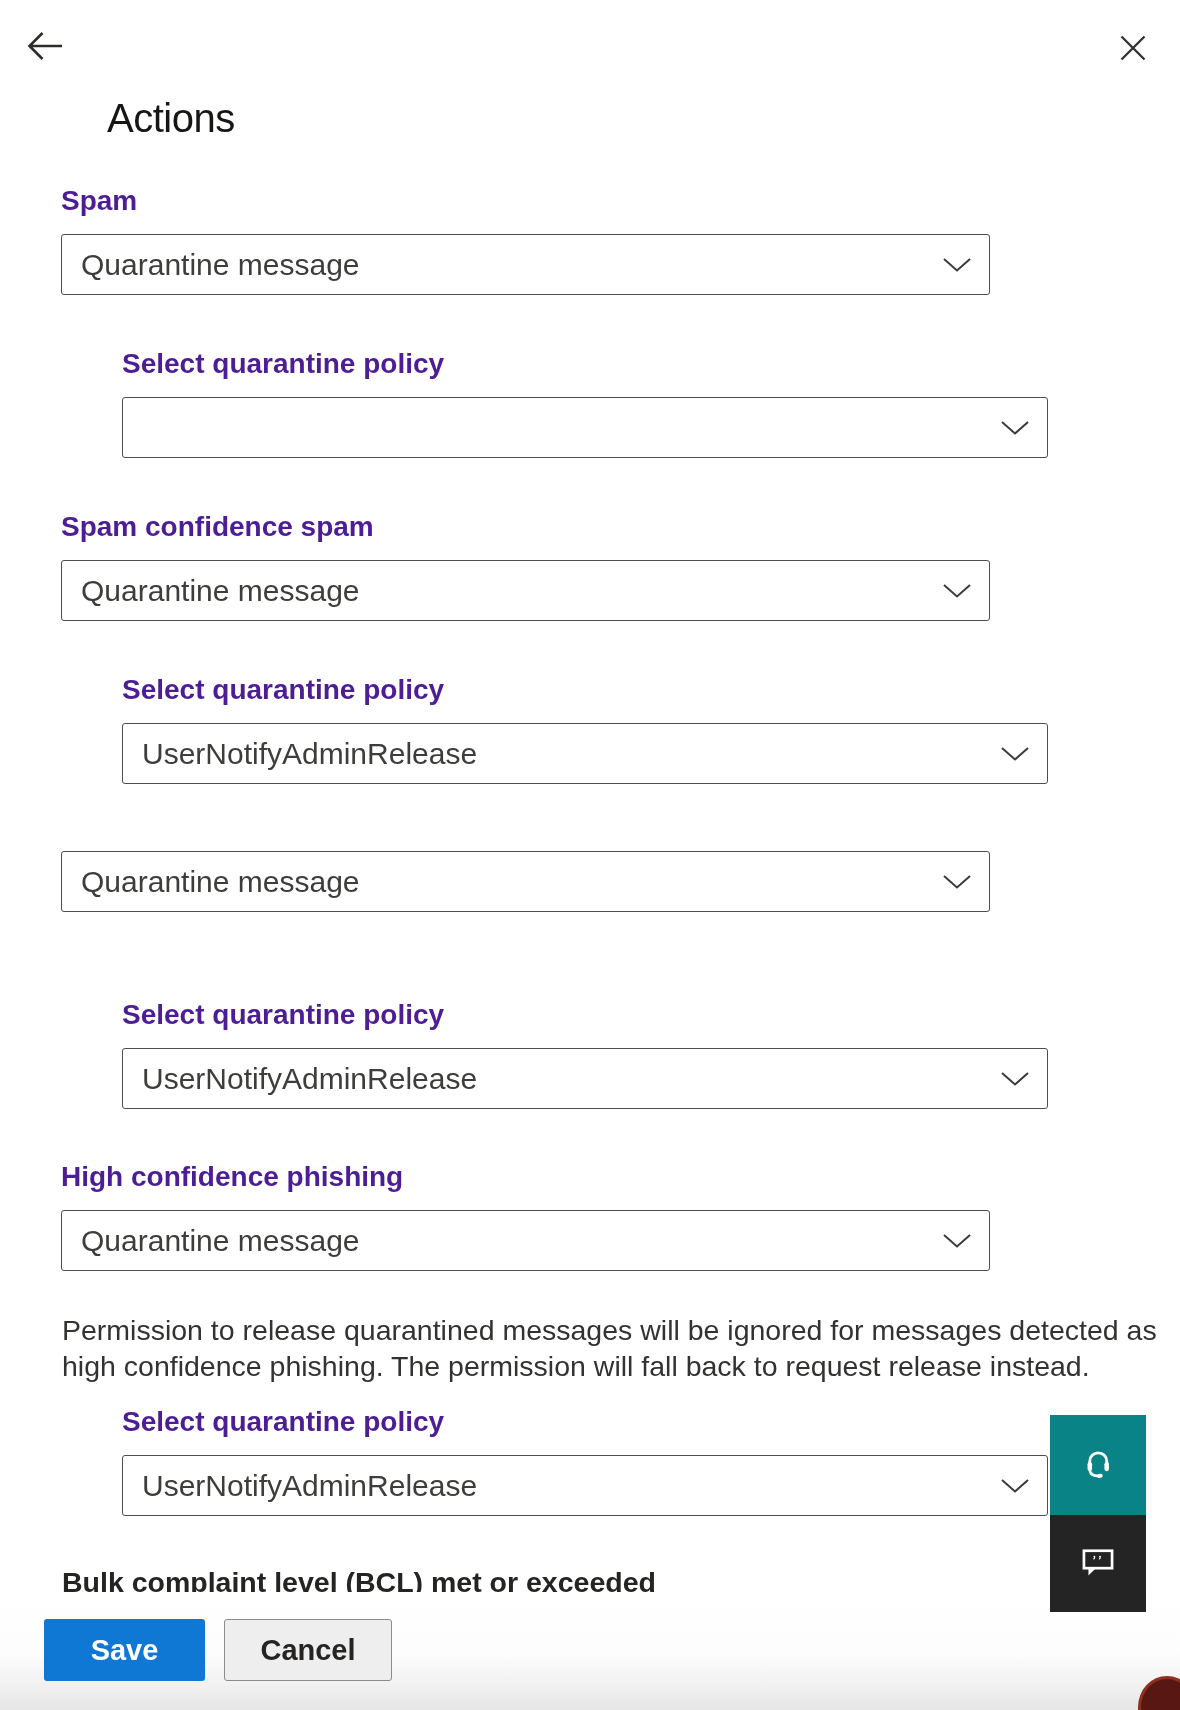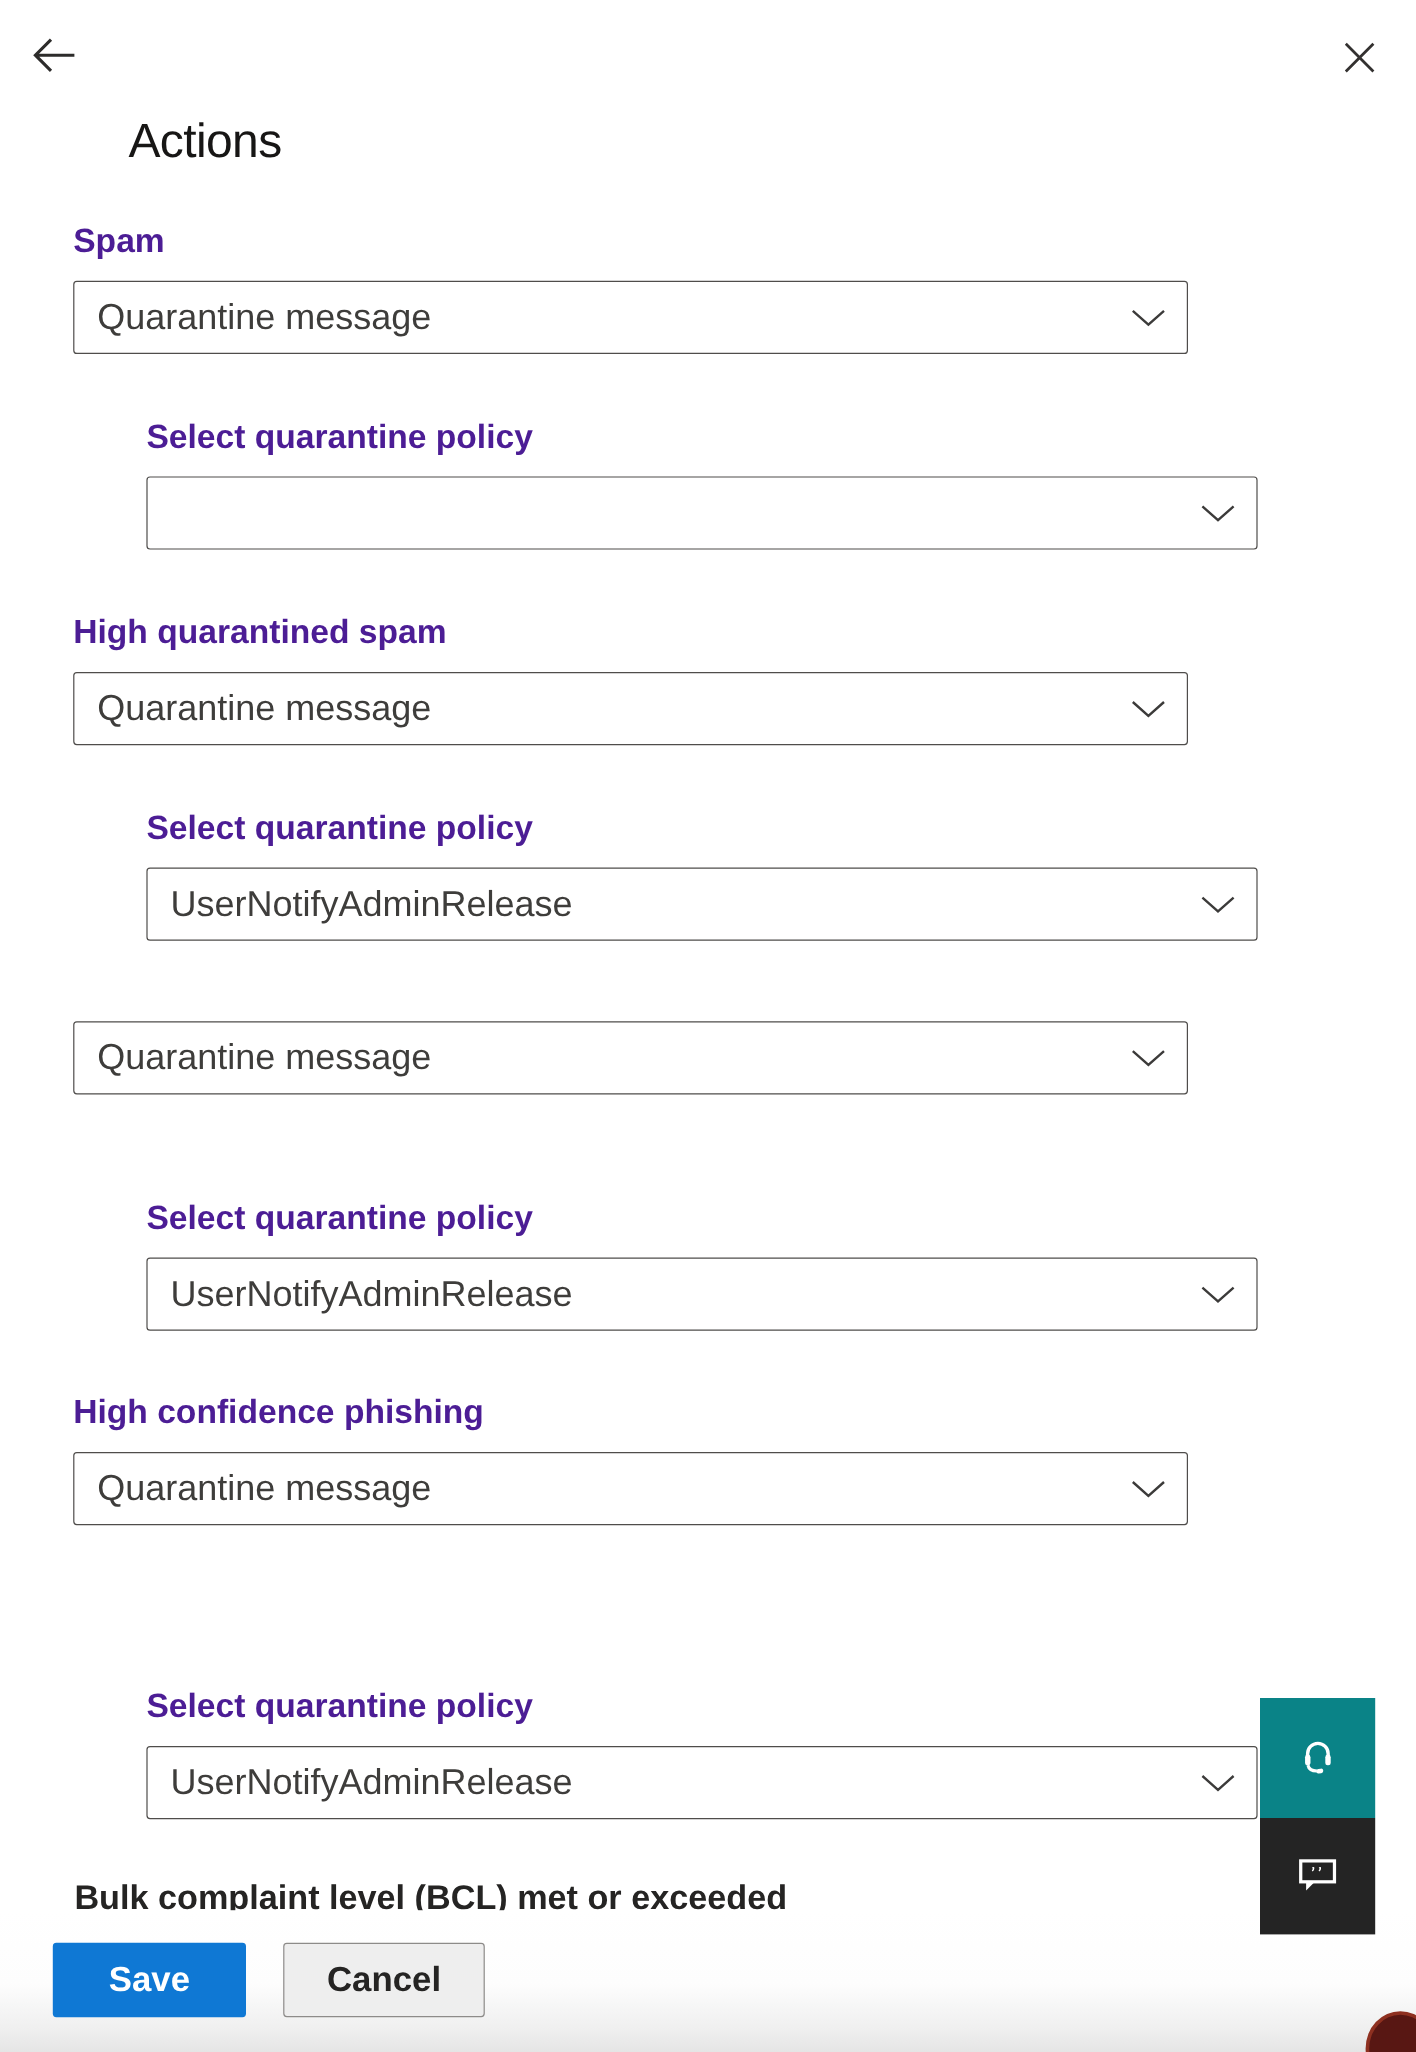--- a/index.html
+++ b/index.html
@@ -127,21 +127,21 @@
     justify-content: center;
   }
   .btn-save {
     left: 44px;
     width: 161px;
     background: #0f78d4;
     border: none;
     color: #ffffff;
   }
   .btn-cancel {
-    left: 236px;
+    left: 224px;
     width: 168px;
     background: #eeeeee;
     border: 1.5px solid #8d8b89;
     box-sizing: border-box;
     color: #252423;
     text-align: right;
   }
 
   
   .rail-btn {
@@ -210,21 +210,21 @@
     <div class="select">
       <span class="chevron">
         <svg width="30" height="16" viewBox="0 0 30 16" fill="none">
             <polyline points="2,2 15,13.5 28,2" stroke="#3c3b3a" stroke-width="2" fill="none"></polyline>
           </svg>
       </span>
     </div>
   </div>
 
   <div class="field" style="left:61px; top:510px; width:929px;">
-    <div class="field-label">High quarantined spam</div>
+    <div class="field-label">Spam confidence spam</div>
     <div class="select">
       <span class="select-value">Quarantine message</span>
       <span class="chevron">
         <svg width="30" height="16" viewBox="0 0 30 16" fill="none">
             <polyline points="2,2 15,13.5 28,2" stroke="#3c3b3a" stroke-width="2" fill="none"></polyline>
           </svg>
       </span>
     </div>
   </div>
 
@@ -268,20 +268,24 @@
     <div class="select">
       <span class="select-value">Quarantine message</span>
       <span class="chevron">
         <svg width="30" height="16" viewBox="0 0 30 16" fill="none">
             <polyline points="2,2 15,13.5 28,2" stroke="#3c3b3a" stroke-width="2" fill="none"></polyline>
           </svg>
       </span>
     </div>
   </div>
 
+  <div class="note">
+    <span>Permission to release quarantined messages will be ignored for messages detected as</span>
+    <span>high confidence phishing. The permission will fall back to request release instead.</span>
+  </div>
 
   <div class="field" style="left:122px; top:1405px; width:926px;">
     <div class="field-label">Select quarantine policy</div>
     <div class="select">
       <span class="select-value">UserNotifyAdminRelease</span>
       <span class="chevron">
         <svg width="30" height="16" viewBox="0 0 30 16" fill="none">
             <polyline points="2,2 15,13.5 28,2" stroke="#3c3b3a" stroke-width="2" fill="none"></polyline>
           </svg>
       </span>

